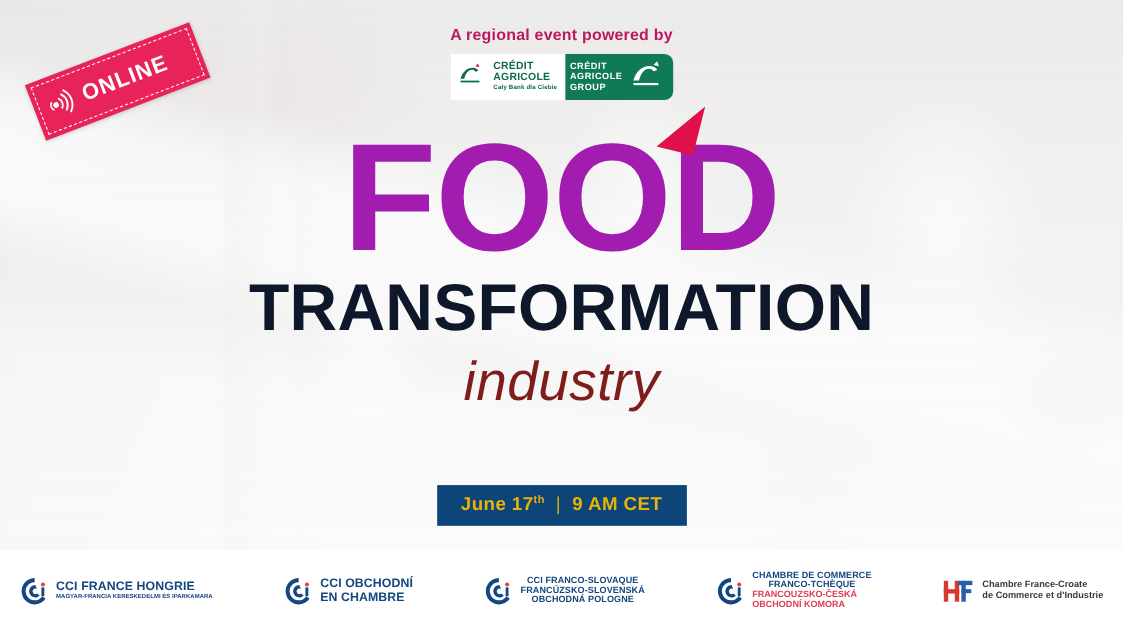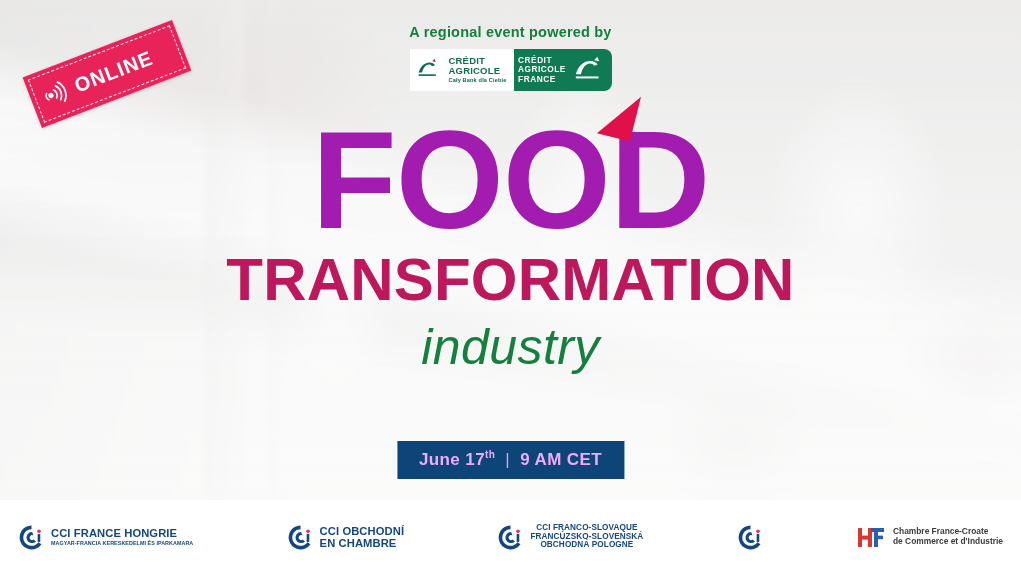--- a/index.html
+++ b/index.html
@@ -97,21 +97,21 @@
     white-space: nowrap;
   }
 
   
   .powered {
     position: absolute;
     left: 0; right: 0; top: 24px;
     text-align: center;
   }
   .powered-label {
-    color: #15803d;
+    color: #be185d;
     font-size: 14.5px;
     font-weight: bold;
     letter-spacing: .2px;
   }
   .sponsor-row {
     margin-top: 9px;
     display: flex;
     justify-content: center;
     align-items: flex-start;
     gap: 0;
@@ -168,43 +168,43 @@
   .accent-wedge {
     position: absolute;
     left: 290px; top: -24px;
     width: 0; height: 0;
     border-left: 34px solid transparent;
     border-bottom: 46px solid #e0114a;
     transform: rotate(14deg);
   }
   .word-transformation {
     margin-top: 6px;
-    color: #be185d;
+    color: #0f172a;
     font-size: 60px;
     font-weight: bold;
     letter-spacing: .2px;
     line-height: 1;
   }
   .word-industry {
     margin-top: 12px;
-    color: #15803d;
+    color: #7f1d1d;
     font-size: 50px;
     font-style: italic;
     letter-spacing: .4px;
     line-height: 1;
   }
 
   
   .date-bar {
     position: absolute;
     left: 50%;
     top: 441px;
     transform: translateX(-50%);
     background: #0d4579;
-    color: #f0abfc;
+    color: #eab308;
     padding: 8px 22px 9px;
     font-size: 17px;
     font-weight: bold;
     letter-spacing: .4px;
     white-space: nowrap;
   }
   .date-bar sup { font-size: 10px; vertical-align: super; }
   .date-sep { display: inline-block; padding: 0 10px; font-weight: normal; opacity: .9; }
 
   
@@ -281,21 +281,21 @@
             <div class="ca-white-l2">AGRICOLE</div>
             <div class="ca-white-sub">Cały Bank dla Ciebie</div>
           </span>
         </div>
       </div>
 
       <div class="ca-green">
         <span class="ca-green-txt">
           <div>CRÉDIT</div>
           <div>AGRICOLE</div>
-          <div>FRANCE</div>
+          <div>GROUP</div>
         </span>
         <span>
           <svg viewBox="0 0 36 26" width="34" height="25" aria-hidden="true">
             <path d="M3 19C5.5 10 11.5 5 18 5c4 0 6.6 1.4 8 3.8l-3.6 1.3C21.3 8.4 20 7.6 18 7.6c-4.3 0-8 4.3-9.6 11.4z" fill="#ffffff"></path>
             <path d="M22.4 4.2L25.8.6l1.8 4.6z" fill="#ffffff"></path>
             <rect x="3" y="21.4" width="24" height="2.1" fill="#ffffff"></rect>
           </svg>
         </span>
       </div>
 
@@ -366,20 +366,26 @@
     </div>
 
     <div class="partner">
       <span class="cci-mark">
         <svg viewBox="0 0 28 28" width="27" height="27" aria-hidden="true">
           <path d="M14 1.6A12.4 12.4 0 1 0 24.3 21l-3.1-2.2A8.6 8.6 0 1 1 14 5.4z" fill="#14467f"></path>
           <path d="M14.6 8.2a5.8 5.8 0 1 0 4.1 9.9l-2.6-1.9a2.6 2.6 0 1 1 0-4.3z" fill="#14467f"></path>
           <rect x="20.4" y="10.4" width="2.7" height="8.2" fill="#14467f"></rect>
           <circle cx="21.8" cy="7.6" r="1.9" fill="#e03a52"></circle>
         </svg>
+      </span>
+      <span class="partner-txt">
+        <div class="p-main sm">CHAMBRE DE COMMERCE</div>
+        <div class="p-main sm">FRANCO-TCHÈQUE</div>
+        <div class="p-line-red">FRANCOUZSKO-ČESKÁ</div>
+        <div class="p-line-red">OBCHODNÍ KOMORA</div>
       </span>
     </div>
 
     <div class="partner">
       <span class="hf-mark">
         <svg viewBox="0 0 30 23" width="30" height="23" aria-hidden="true">
           <rect x="1" y="2" width="4" height="19" fill="#d8382f"></rect>
           <rect x="11" y="2" width="4" height="19" fill="#d8382f"></rect>
           <rect x="1" y="9.6" width="14" height="4" fill="#d8382f"></rect>
           <rect x="14" y="2" width="13" height="4" fill="#2a5fae"></rect>

